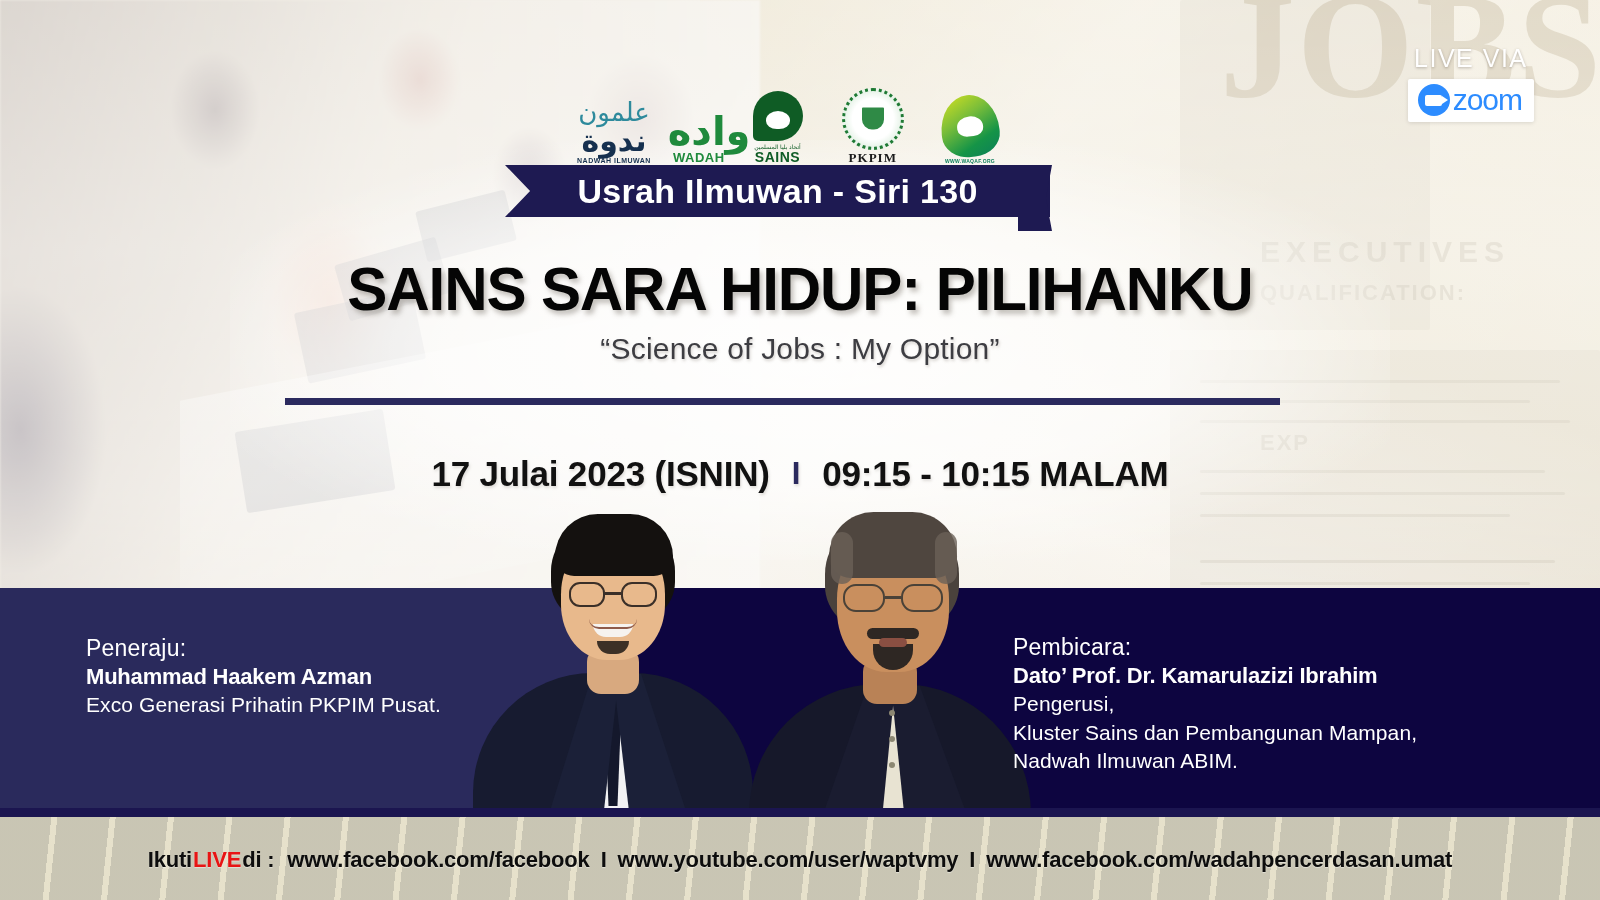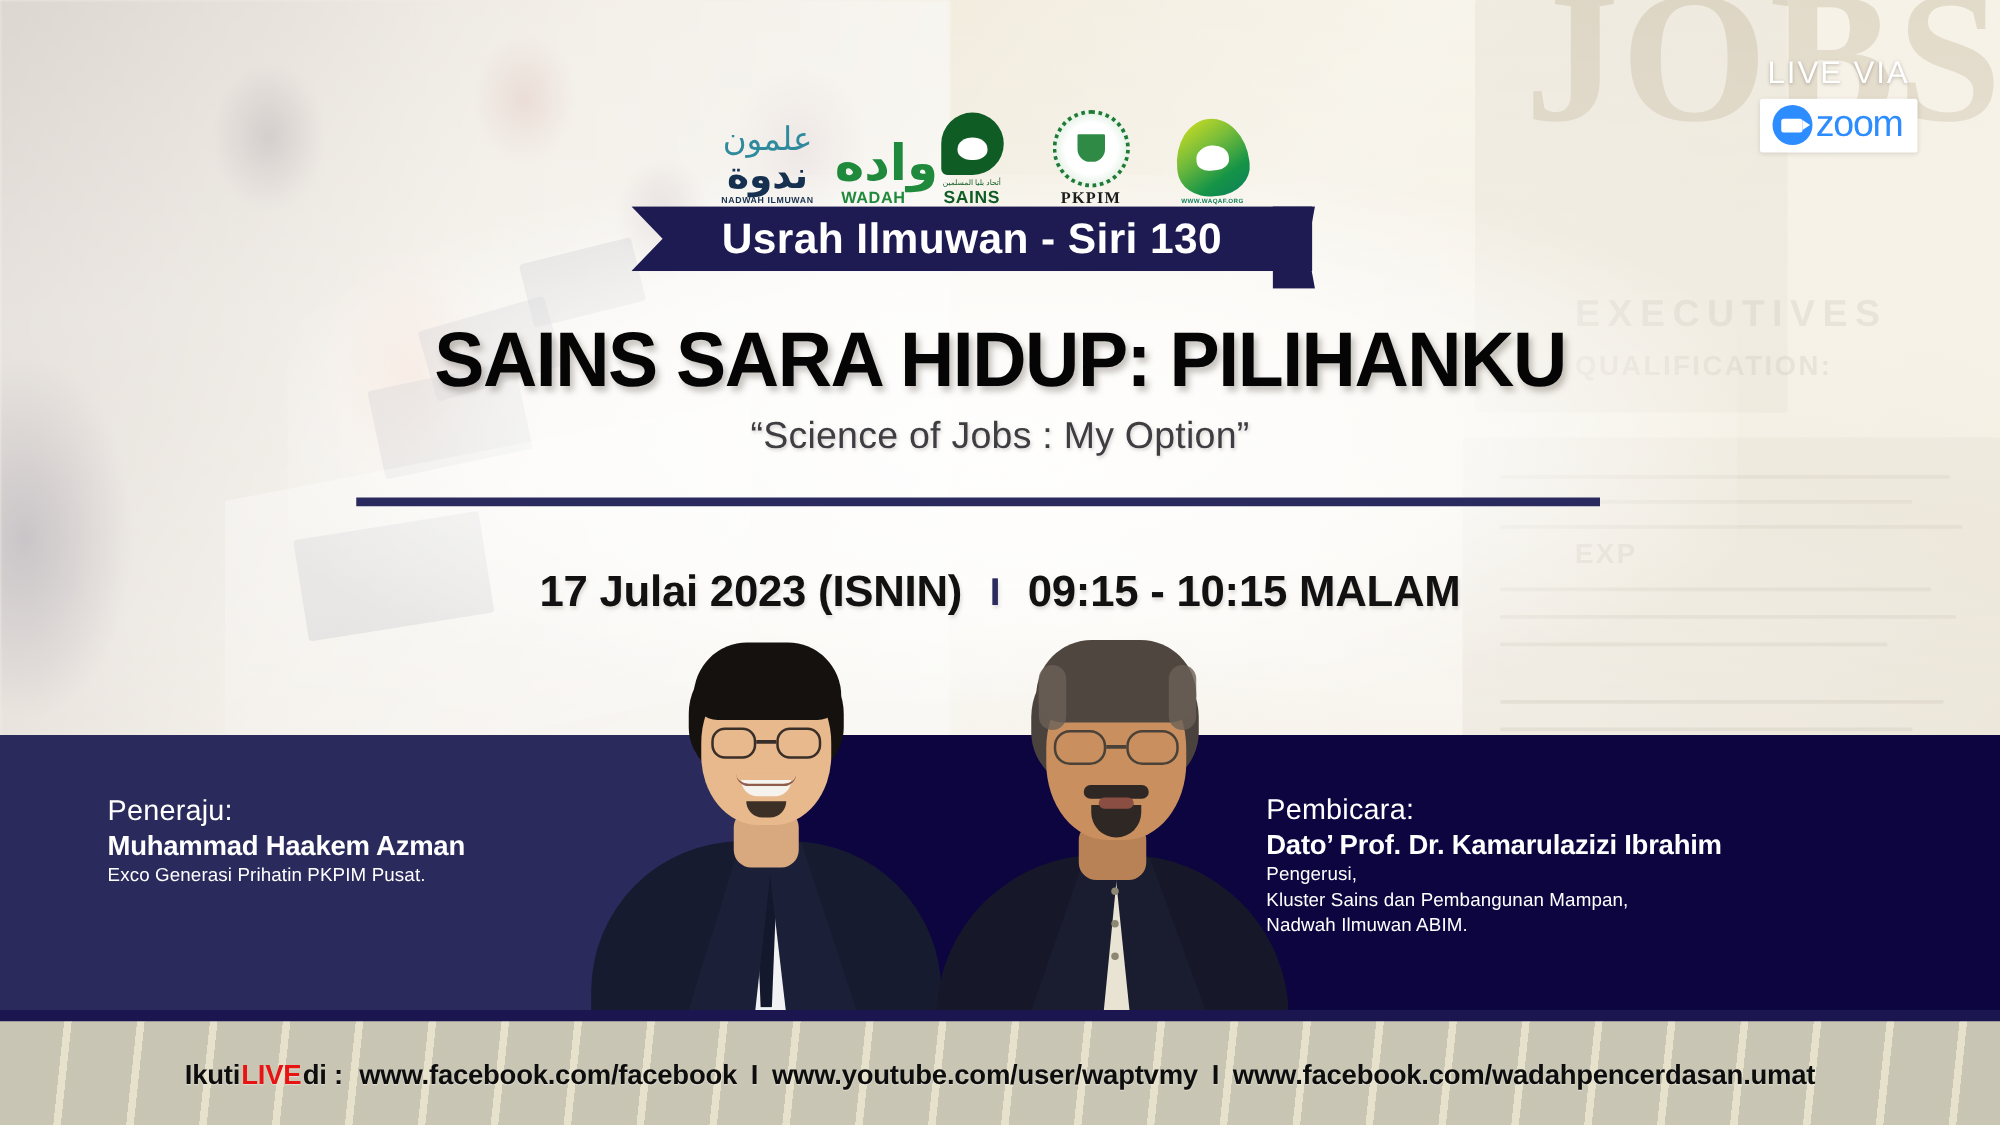--- a/index.html
+++ b/index.html
@@ -234,21 +234,21 @@
     position:absolute; left:595px; top:770px; width:70px; height:40px; z-index:5;
     background:#1b1550;
     clip-path:polygon(0 0, 100% 0, 62% 100%, 0 100%);
   }
 
   .spk {
     position:absolute; z-index:8; color:#fff;
   }
   .spk .role { font-size:23px; font-weight:400; letter-spacing:.2px; line-height:1.25; }
   .spk .name { font-size:22px; font-weight:800; letter-spacing:-.2px; line-height:1.3; }
-  .spk .org  { font-size:15px; font-weight:400; letter-spacing:.1px; line-height:1.35; }
+  .spk .org  { font-size:21px; font-weight:400; letter-spacing:.1px; line-height:1.35; }
 
   .spk-left  { left:86px;  top:634px; }
   .spk-right { left:1013px; top:633px; }
 
   
   .photo { position:absolute; z-index:7; }
 
   .ph-a { left:465px; top:498px; width:295px; height:310px; }
   .ph-b { left:745px; top:498px; width:290px; height:312px; }
 

